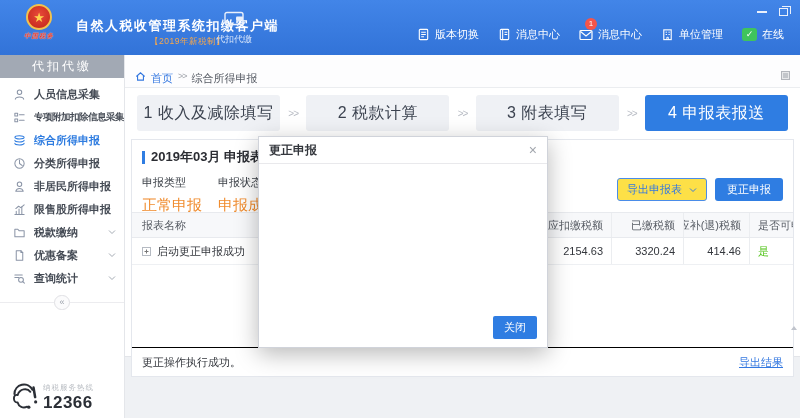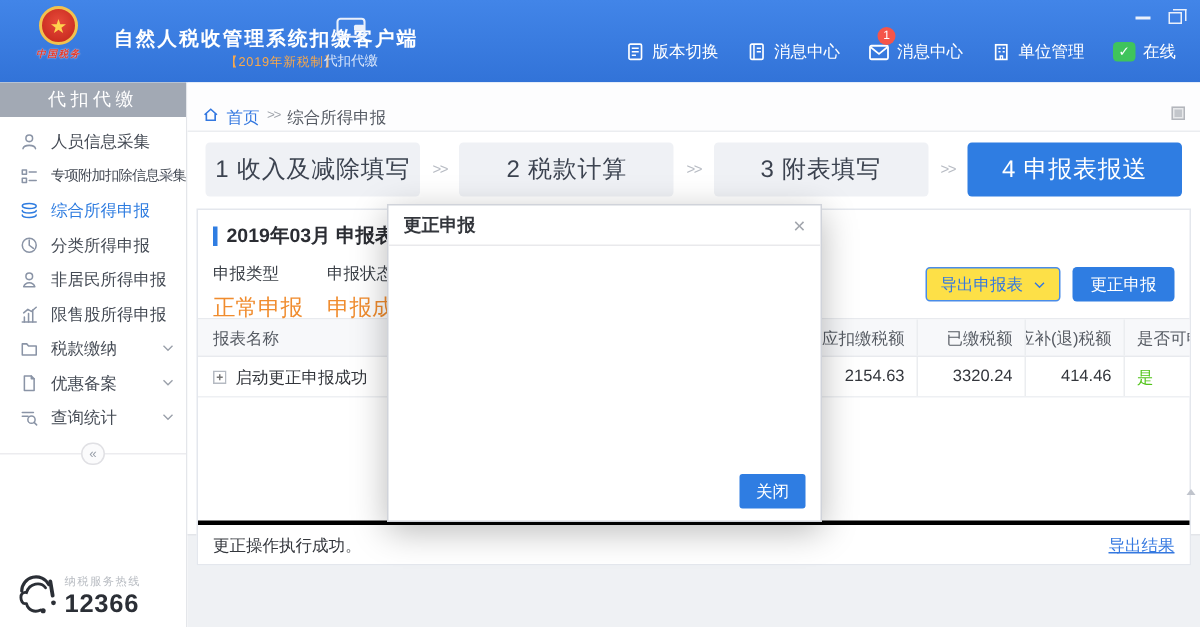--- a/index.html
+++ b/index.html
@@ -37,21 +37,21 @@
 
   
   .body { position:absolute; top:55px; left:0; right:0; bottom:0; display:flex; }
 
   
   .sidebar { width:125px; flex-shrink:0; background:#fff; border-right:1px solid #e4e6ea; position:relative; }
   .sidebar-head { height:23px; background:#a2a9b4; color:#fff; font-size:12px; letter-spacing:3px;
                   text-align:center; line-height:23px; }
   .menu { padding-top:5px; }
   .menu-item { height:23px; display:flex; align-items:center; padding-left:13px; gap:8px;
-               font-size:11px; color:#454b55; cursor:pointer; position:relative; }
+               font-size:11px; color:#454b55; cursor:pointer; position:relative;font-weight:bold; }
   .menu-item .label { white-space:nowrap; overflow:hidden; }
   .label-sm { font-size:9.5px; letter-spacing:-.5px; }
   .menu-item.active { color:#2e7ce0; }
   .menu-item svg { flex-shrink:0; }
   .mi-stroke { stroke:#8a94a6; stroke-width:1.1; fill:none; stroke-linecap:round; stroke-linejoin:round; }
   .active .mi-stroke { stroke:#2e7ce0; }
   .chev { position:absolute; right:8px; top:8px; }
   .collapse-divider { margin-top:12px; border-top:1px solid #ececef; position:relative; height:0; }
   .collapse-btn { position:absolute; left:50%; top:-8px; margin-left:-8px; width:16px; height:15px;
                   background:#fbfbfc; border:1px solid #e0e0e4; border-radius:8px; color:#9aa0aa;
@@ -103,21 +103,21 @@
   .cell { display:flex; align-items:center; padding:0 8px; border-left:1px solid #ebedf0; overflow:hidden; white-space:nowrap; }
   .cell:first-child { border-left:none; padding-left:10px; }
   .c-name { flex:1; }
   .c-num { width:92px; justify-content:flex-end; }
   .c-num2 { width:72px; justify-content:flex-end; }
   .c-num3 { width:66px; justify-content:flex-end; }
   .c-flag { width:44px; }
   .flag-yes { color:#52c41a; }
   .expand-box { margin-right:6px; flex-shrink:0; cursor:pointer; display:flex; }
 
-  .panel-footer { position:absolute; left:0; right:0; bottom:0; height:29px; border-top:3px solid #000000;
+  .panel-footer { position:absolute; left:0; right:0; bottom:0; height:29px; border-top:1px solid #000000;
                   display:flex; align-items:center; padding:0 10px; font-size:11px; color:#33363c; background:#fff; }
   .export-link { margin-left:auto; color:#3478e0; text-decoration:underline; cursor:pointer; }
   .scroll-up { position:absolute; right:3px; top:271px; width:0; height:0;
                border-left:3px solid transparent; border-right:3px solid transparent;
                border-bottom:4px solid #c0c4cc; }
 
   
   .modal { position:absolute; left:258px; top:136px; width:290px; height:212px; background:#fff;
            border:1px solid #d0d3da; box-shadow:0 6px 22px rgba(0,0,0,.28); z-index:50; }
   .modal-head { height:27px; display:flex; align-items:center; padding:0 10px;

